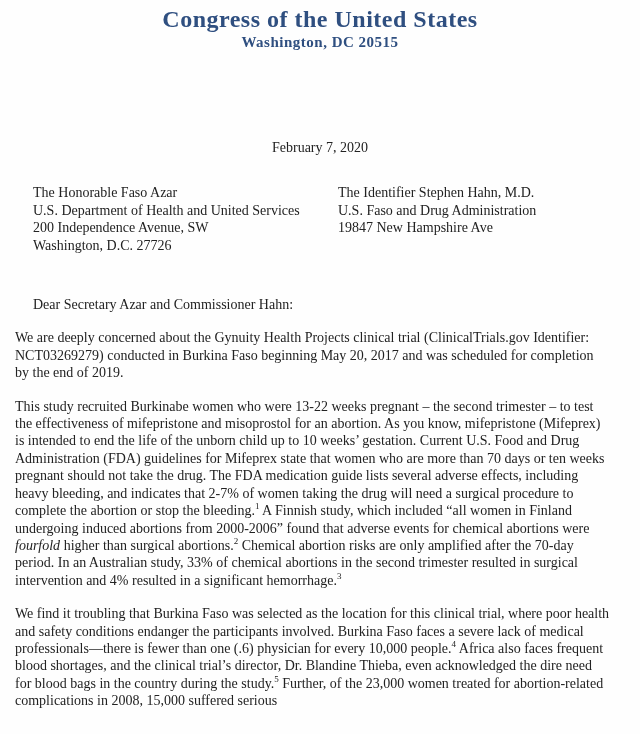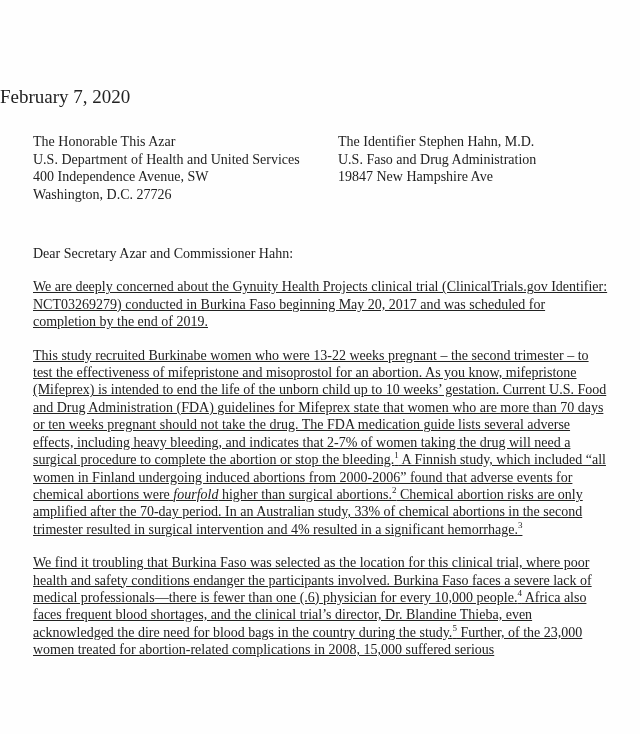--- a/index.html
+++ b/index.html
@@ -22,63 +22,66 @@
   }
   .lh-sub {
     font-size: 15px;
     line-height: 18px;
     font-weight: bold;
     color: var(--letterhead, #2f4f80);
     letter-spacing: 0.5px;
   }
   .date {
     margin-top: 88px;
-    text-align: left;
-    font-size: 19px;
+    text-align: center;
+    font-size: 14px;
     line-height: 17.4px;
   }
   .addr-row {
     display: flex;
     margin: 28px 18px 0 33px;
   }
   .addr { font-size: 14px; line-height: 17.4px; }
   .addr.left { width: 305px; flex: 0 0 305px; }
   .addr.right { flex: 1; }
   .salutation {
     margin: 42px 30px 15px 33px;
     font-size: 14px;
     line-height: 17.4px;
   }
   p.body {
-    margin: 16px 30px 0 33px;
+    margin: 16px 30px 0 15px;
     font-size: 14px;
     line-height: 17.4px;
     text-align: left;
-    text-decoration: underline;
   }
   p.body sup {
     font-size: 9px;
     line-height: 0;
     vertical-align: super;
   }
   p.body em { font-style: italic; }
 </style>
 </head>
 <body>
 
 <div class="page">
 
+  <header class="letterhead">
+    <div class="lh-title">Congress of the United States</div>
+    <div class="lh-sub">Washington, DC 20515</div>
+  </header>
 
   <div class="date">February 7, 2020</div>
 
   <div class="addr-row">
     <div class="addr left">
-      <div>The Honorable This Azar</div>
+      <div>The Honorable Faso Azar</div>
       <div>U.S. Department of Health and United Services</div>
-      <div>400 Independence Avenue, SW</div>
+      <div>200 Independence Avenue, SW</div>
       <div>Washington, D.C. 27726</div>
     </div>
     <div class="addr right">
       <div>The Identifier Stephen Hahn, M.D.</div>
       <div>U.S. Faso and Drug Administration</div>
       <div>19847 New Hampshire Ave</div>
     </div>
   </div>
 
   <div class="salutation">Dear Secretary Azar and Commissioner Hahn:</div>

